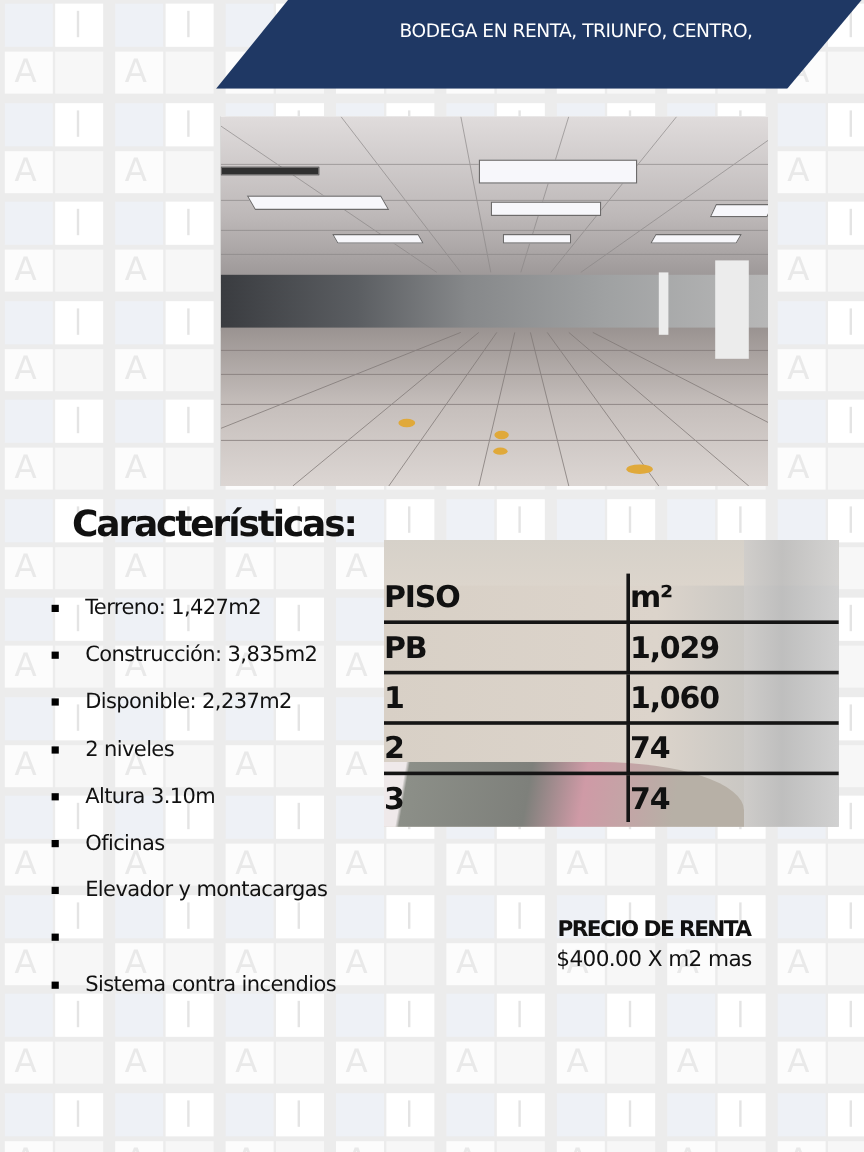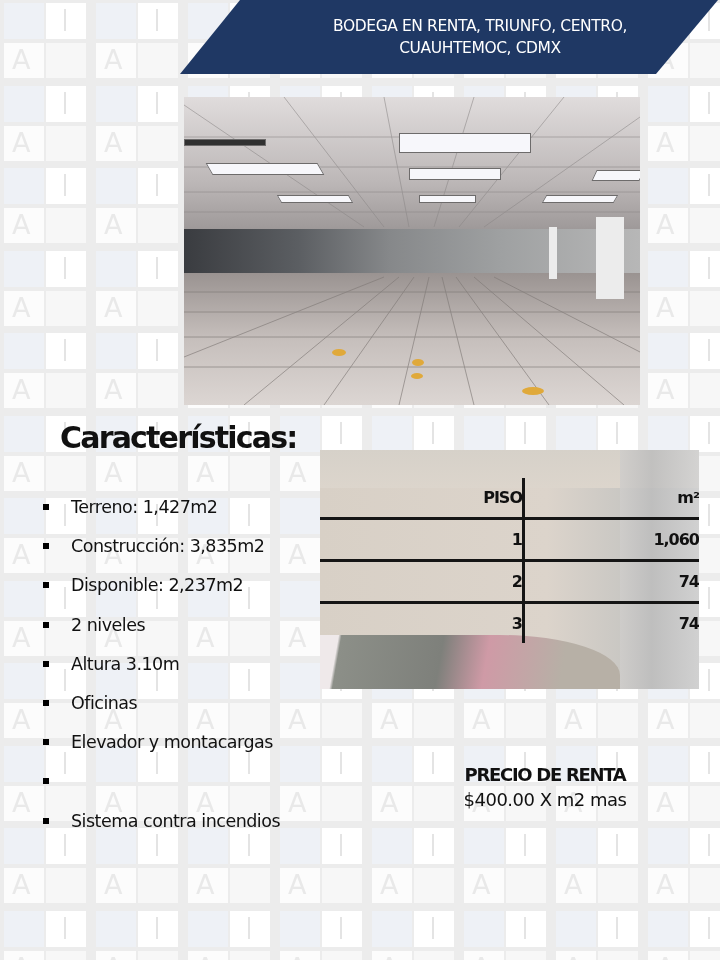--- a/index.html
+++ b/index.html
@@ -96,21 +96,21 @@
   .tbl .car {
     position: absolute; left: 0; top: 185px; width: 300px; height: 60px;
     background: linear-gradient(100deg, #efe9ea 0%, #efe9ea 6%, #8c8f88 7%, #7e807b 40%, #cf9aa6 55%, #b7b0a6 80%);
     border-top-right-radius: 120px 40px;
   }
   .tbl table {
     position: absolute; left: 0; top: 28px; width: 379px; border-collapse: collapse;
     font-family: "DejaVu Sans", sans-serif; font-weight: bold; color: #111;
   }
   .tbl td, .tbl th {
-    height: 39px; padding: 0; text-align: right; font-size: 16px; letter-spacing: -1px;
+    height: 39px; padding: 0; text-align: left; font-size: 25px; letter-spacing: -1px;
     border-bottom: 3px solid #151515;
   }
   .tbl tr:last-child td { border-bottom: none; }
   .tbl .col-piso { width: 202px; border-right: 3px solid #151515; }
   .tbl th { font-weight: bold; }
 
   
   .price {
     position: absolute; left: 420px; top: 763px; width: 250px; text-align: center;
     font-family: "DejaVu Sans", sans-serif; color: #111;
@@ -891,21 +891,20 @@
       <div class="ltr-a">A</div>
     </div>
   </div>
 
 <div class="banner">
   <svg width="540" height="74" viewBox="0 0 540 74">
     <polygon points="60,0 538,0 476,74 0,74" fill="#1f3864"></polygon>
   </svg>
   <div class="banner-title">
     <div>BODEGA EN RENTA, TRIUNFO, CENTRO,</div>
-    <div>CUAUHTEMOC, CDMX</div>
   </div>
 </div>
 
 <div class="photo">
   <div class="ceiling"></div>
   <div class="wall"></div>
   <div class="floor"></div>
   <svg width="456" height="308" viewBox="0 0 456 308">
     <g stroke="#8a8686" stroke-width="0.8" fill="none" opacity="0.7">
       <line x1="0" y1="8" x2="180" y2="130"></line>
@@ -970,20 +969,24 @@
   <div class="car"></div>
   <table>
     <thead>
       <tr>
         <th class="col-piso">PISO</th>
         <th>m²</th>
       </tr>
     </thead>
     <tbody>
       <tr>
+        <td class="col-piso">PB</td>
+        <td>1,029</td>
+      </tr>
+      <tr>
         <td class="col-piso">1</td>
         <td>1,060</td>
       </tr>
       <tr>
         <td class="col-piso">2</td>
         <td>74</td>
       </tr>
       <tr>
         <td class="col-piso">3</td>
         <td>74</td>

